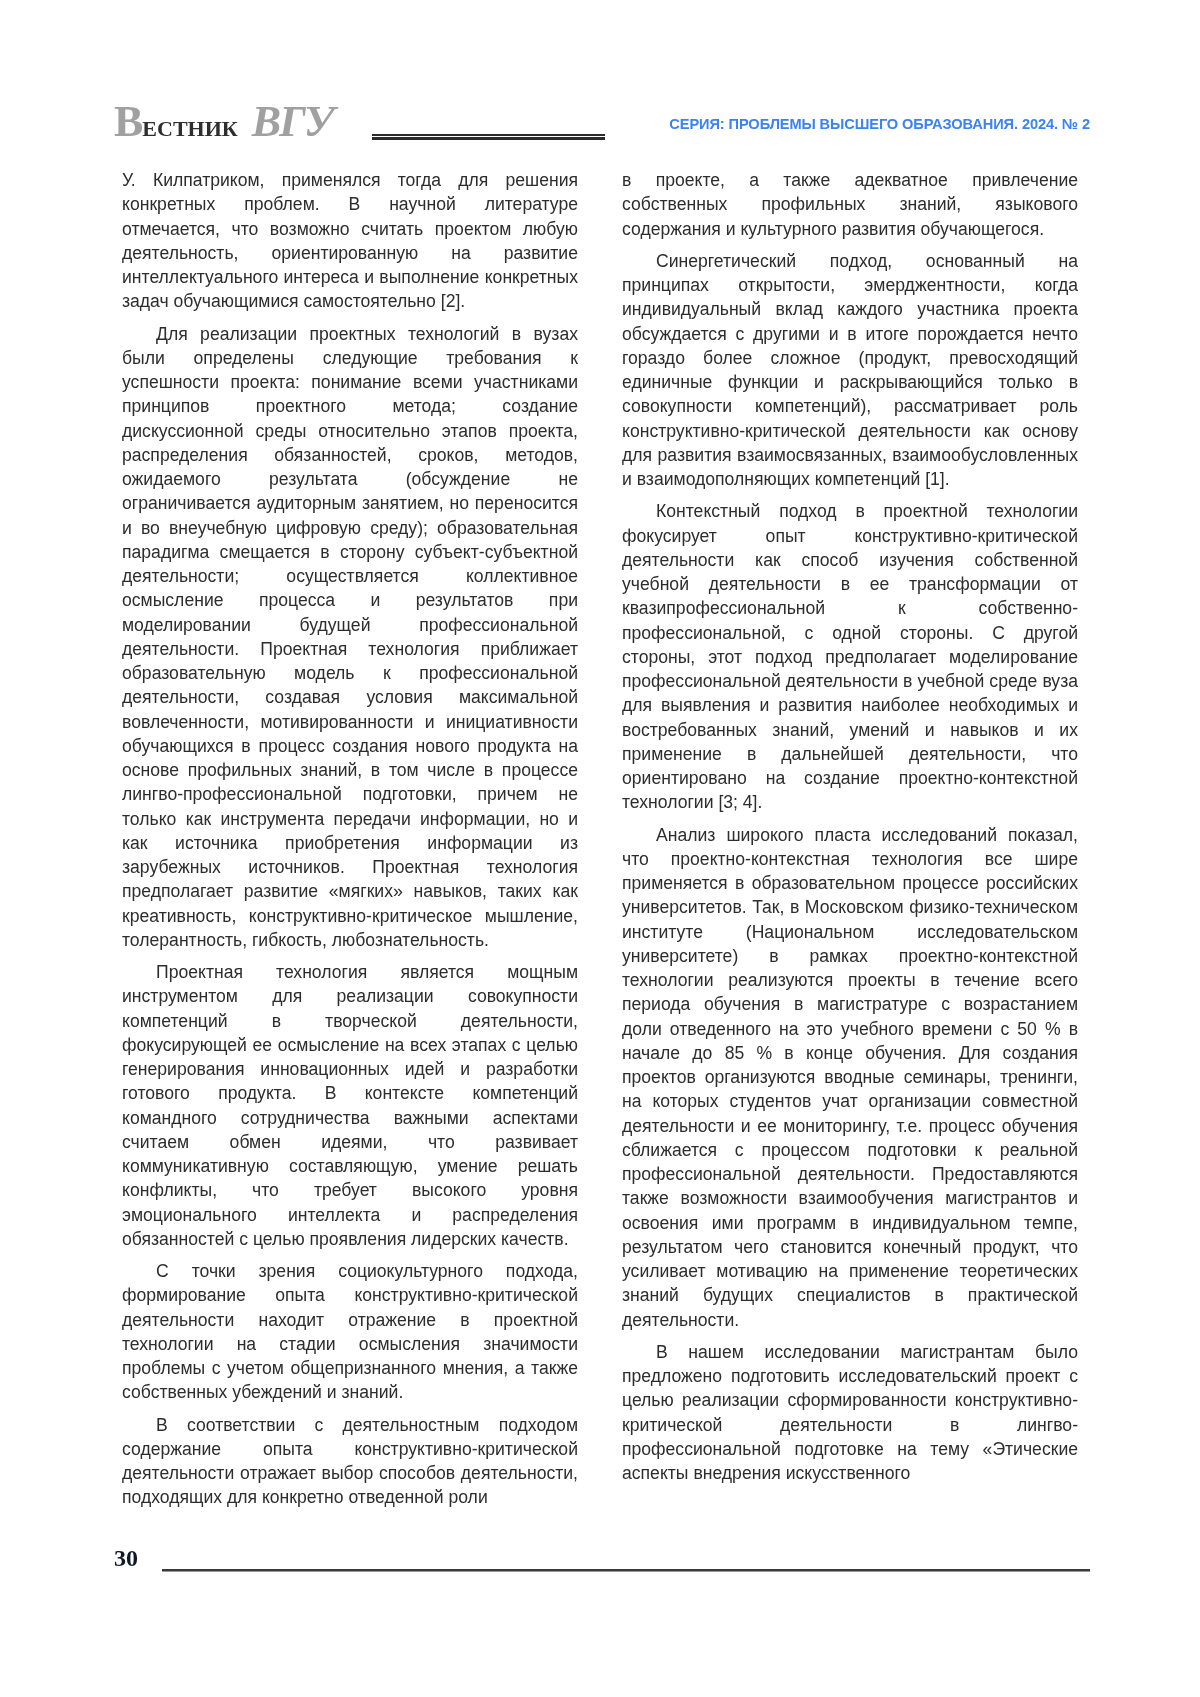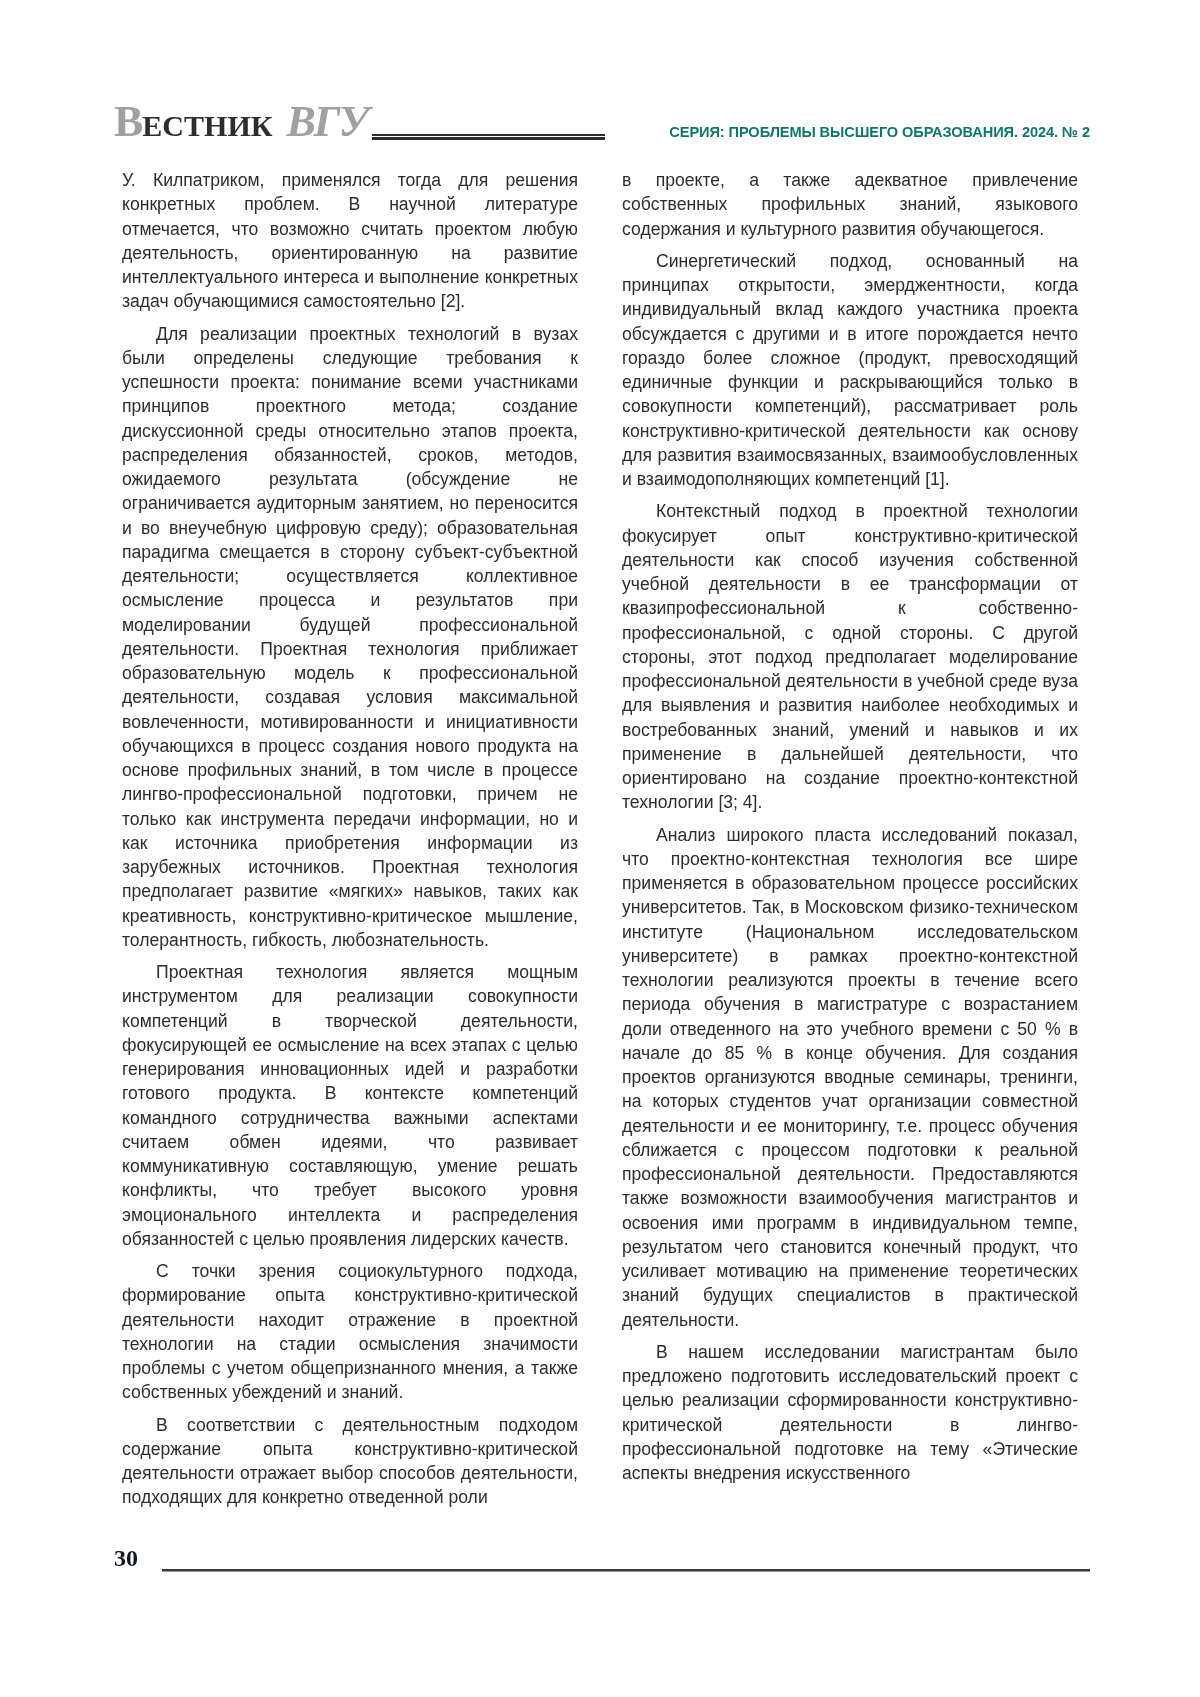--- a/index.html
+++ b/index.html
@@ -1,25 +1,25 @@
 <!DOCTYPE html>
 <html><head>
 <meta charset="utf-8">
 <style>
   html, body { margin: 0; padding: 0; background: #ffffff; }
   body { width: 1200px; height: 1697px; position: relative; overflow: hidden; color: #2b2b2b; }
   .header { position: absolute; left: 114px; top: 100px; width: 976px; height: 50px; }
   .logo { position: absolute; left: 0; top: 0; font-family: "Liberation Serif", "DejaVu Serif", serif; font-weight: bold; line-height: 1; white-space: nowrap; }
   .logo .big { font-size: 44px; color: #a0a0a0; letter-spacing: -1px; }
-  .logo .small { font-size: 30px; color: #2e2e2e; letter-spacing: 0px; }
+  .logo .small { font-size: 22px; color: #2e2e2e; letter-spacing: 0px; }
   .logo .vgu { font-size: 44px; color: #a0a0a0; margin-left: 14px; letter-spacing: -2px; font-style: italic; }
   .header-rule { position: absolute; left: 258px; top: 34px; width: 233px; height: 6px; }
   .header-rule .thin { position: absolute; left: 0; top: 0; width: 100%; height: 1.5px; background: #2b2b2b; }
   .header-rule .thick { position: absolute; left: 0; top: 3px; width: 100%; height: 3px; background: #2b2b2b; }
-  .series { position: absolute; right: 0; top: 24px; font-family: "Liberation Sans", "DejaVu Sans", sans-serif; font-weight: bold; font-size: 14.6px; color: #0f766e; white-space: nowrap; letter-spacing: -0.1px; }
+  .series { position: absolute; right: 0; top: 16px; font-family: "Liberation Sans", "DejaVu Sans", sans-serif; font-weight: bold; font-size: 14.6px; color: #3b82f6; white-space: nowrap; letter-spacing: -0.1px; }
   .col { position: absolute; top: 160px; width: 472px; font-family: "Liberation Sans", "DejaVu Sans", sans-serif; font-size: 17.6px; line-height: 24.25px; text-align: justify; hyphens: manual; color: #2d2d2d; }
   .col-left { left: 114px; }
   .col-right { left: 614px; }
   .col p { margin: 8px; text-indent: 34px; }
   .col p.cont { text-indent: 0; }
   .footer { position: absolute; left: 114px; top: 1545px; width: 976px; height: 40px; }
   .page-num { position: absolute; left: 0; top: 0; font-family: "Liberation Serif", "DejaVu Serif", serif; font-weight: bold; font-size: 24px; color: #0f172a; }
   .footer-rule { position: absolute; left: 48px; top: 24px; right: 0; height: 2px; background: #3a3a3a; box-shadow: 0 1px 0 #9a9a9a; }
 </style>
 </head>

